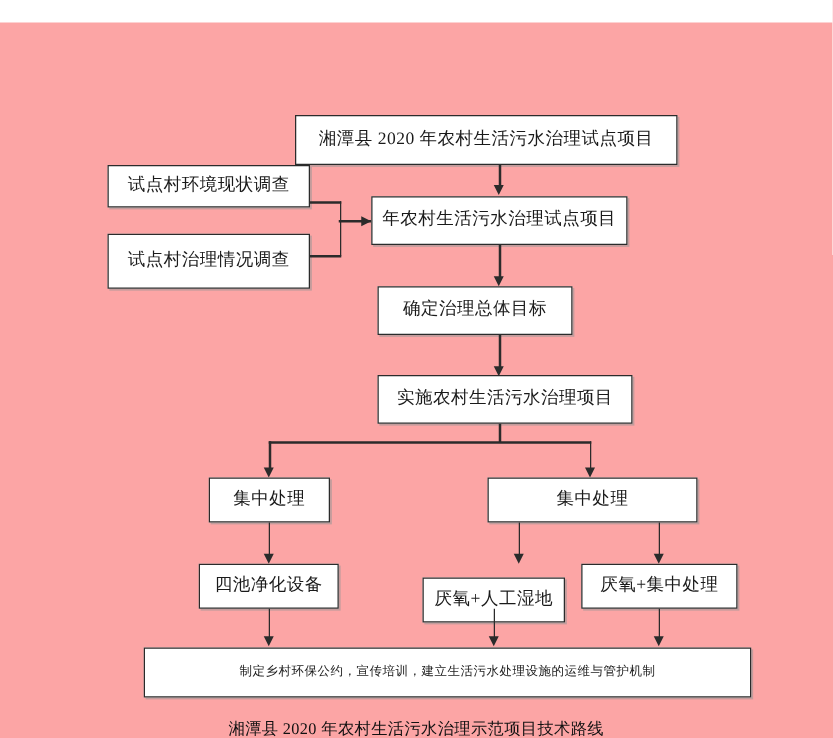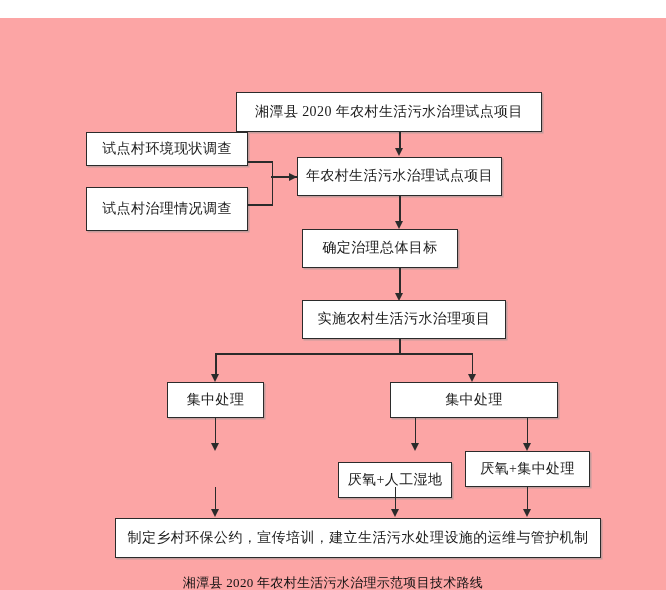--- a/index.html
+++ b/index.html
@@ -33,21 +33,21 @@
     font-size: 14px;
     letter-spacing: 0.4px;
     line-height: 1.2;
     box-shadow: 1.5px 1.5px 0 rgba(150,150,150,0.55);
   }
   .node-label {
     display: block;
     padding: 0 6px;
     white-space: nowrap;
   }
-  .node.wide .node-label { font-size: 14px; }
+  .node.wide .node-label { font-size: 10px; }
 
   
   .conn {
     position: absolute;
     background: #2b2b2b;
   }
   .vline { width: 1.6px; }
   .hline { height: 1.6px; }
 
   .arrow-down {
@@ -143,20 +143,23 @@
   </div>
 
   <div class="conn vline" style="left:214.5px; top:400px; height:26px;"></div>
   <div class="arrow-down" style="left:210.5px; top:425px;"></div>
 
   <div class="conn vline" style="left:414.5px; top:400px; height:26px;"></div>
   <div class="arrow-down" style="left:410.5px; top:425px;"></div>
   <div class="conn vline" style="left:526.5px; top:400px; height:26px;"></div>
   <div class="arrow-down" style="left:522.5px; top:425px;"></div>
 
+  <div class="node" style="left:159px; top:433px; width:112px; height:36px;">
+    <span class="node-label">四池净化设备</span>
+  </div>
 
   <div class="node" style="left:338px; top:444px; width:114px; height:36px;">
     <span class="node-label">厌氧+人工湿地</span>
   </div>
 
   <div class="node" style="left:465px; top:433px; width:125px; height:36px;">
     <span class="node-label">厌氧+集中处理</span>
   </div>
 
   <div class="conn vline" style="left:214.5px; top:469px; height:23px;"></div>

